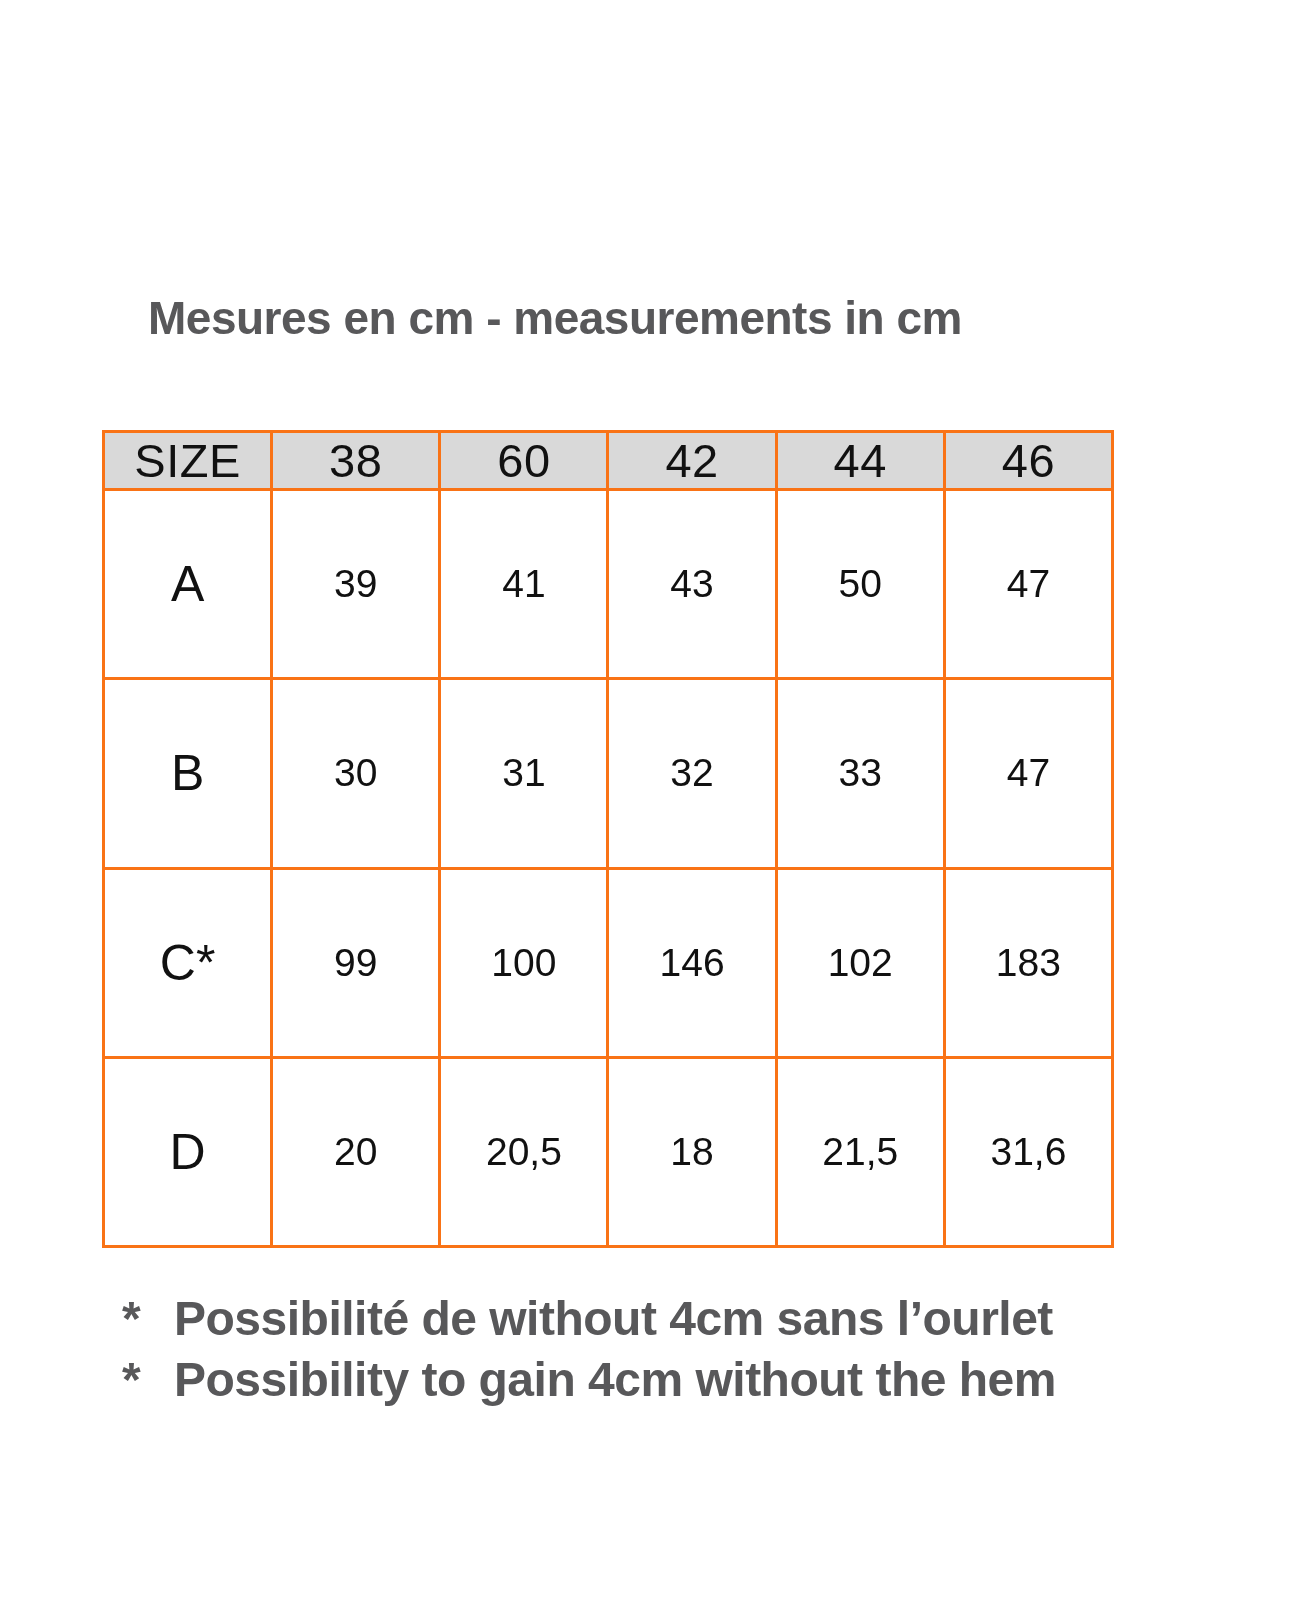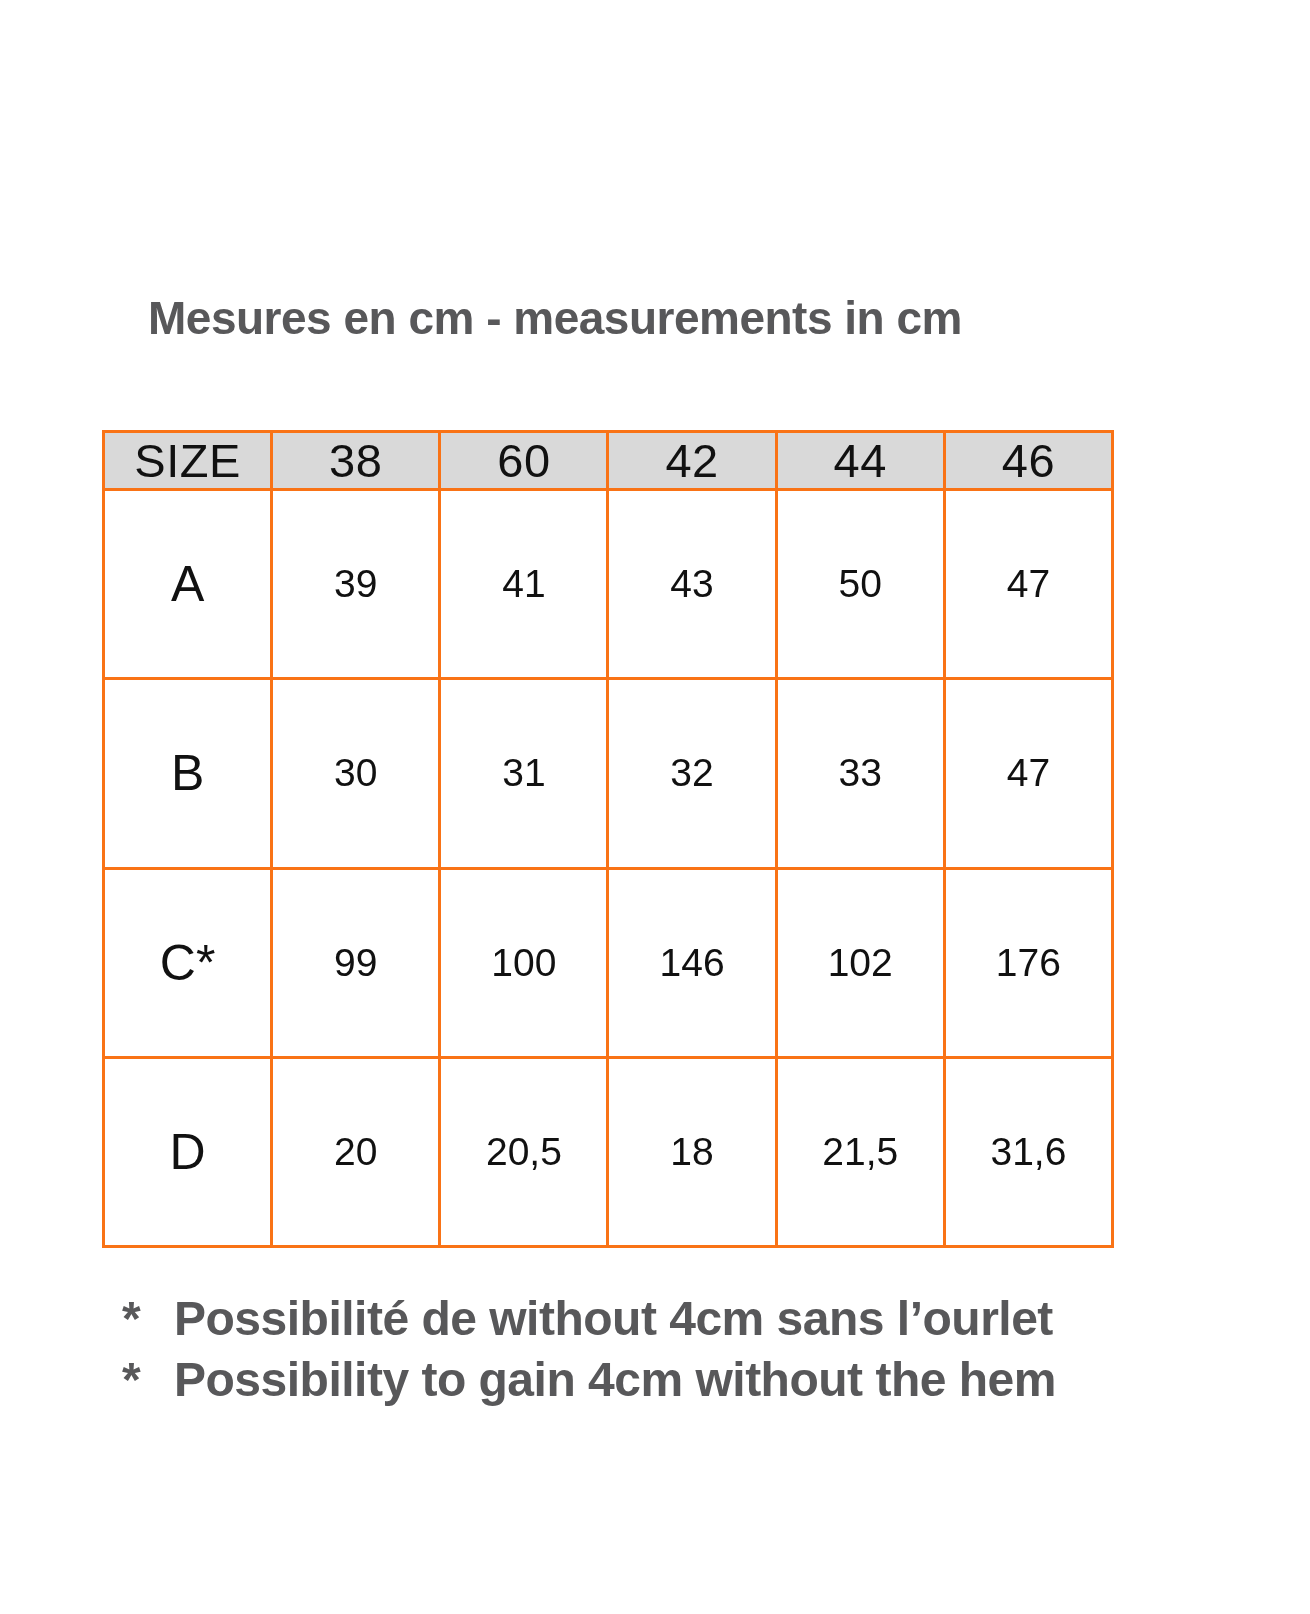--- a/index.html
+++ b/index.html
@@ -113,21 +113,21 @@
         <td class="value-cell">32</td>
         <td class="value-cell">33</td>
         <td class="value-cell">47</td>
       </tr>
       <tr>
         <td class="row-label">C*</td>
         <td class="value-cell">99</td>
         <td class="value-cell">100</td>
         <td class="value-cell">146</td>
         <td class="value-cell">102</td>
-        <td class="value-cell">176</td>
+        <td class="value-cell">183</td>
       </tr>
       <tr>
         <td class="row-label">D</td>
         <td class="value-cell">20</td>
         <td class="value-cell">20,5</td>
         <td class="value-cell">18</td>
         <td class="value-cell">21,5</td>
         <td class="value-cell">31,6</td>
       </tr>
     </tbody>

